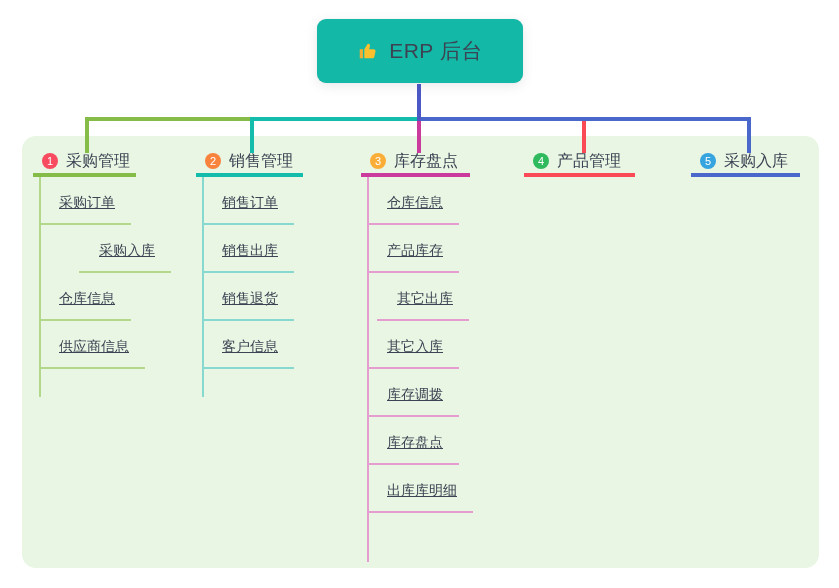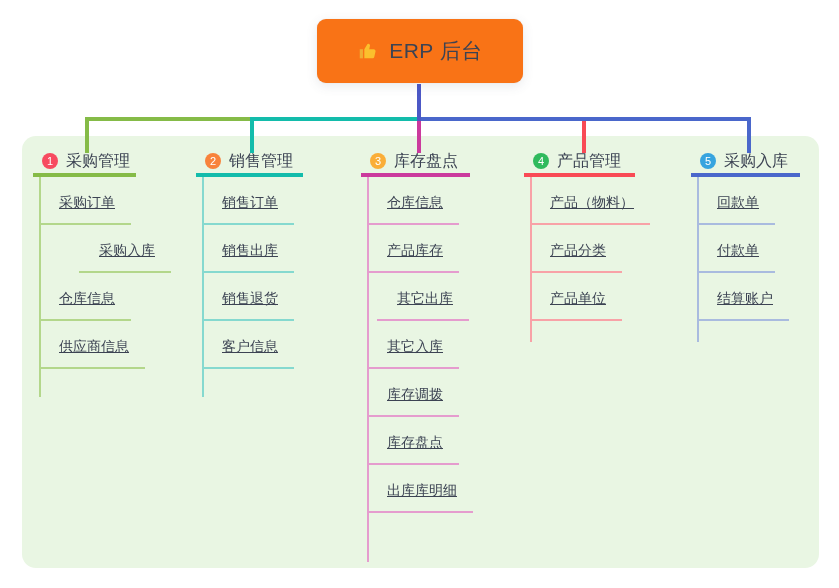--- a/index.html
+++ b/index.html
@@ -8,21 +8,21 @@
     font-family:"Liberation Sans","DejaVu Sans",sans-serif;
     color:#3c4353;
   }
   .panel{
     position:absolute;left:22px;top:136px;width:797px;height:432px;
     background:#e9f6e3;border-radius:14px;
   }
   .connectors{position:absolute;left:0;top:0;pointer-events:none;}
   .root-card{
     position:absolute;left:317px;top:19px;width:206px;height:64px;
-    background:#f97316;border-radius:9px;
+    background:#14b8a6;border-radius:9px;
     box-shadow:0 3px 12px rgba(70,80,100,.12), 0 0 1px rgba(70,80,100,.18);
     display:flex;align-items:center;justify-content:center;gap:10px;
   }
   .root-title{font-size:21px;letter-spacing:.5px;}
   .thumb-icon{display:inline-flex;}
   .branch{position:absolute;top:149px;}
   .branch-header{
     display:flex;align-items:center;gap:8px;
     height:24px;padding-bottom:0;border-bottom:4px solid #999;
   }
@@ -142,44 +142,20 @@
         <span class="child-label" style="border-bottom-color: rgb(229, 156, 206);">出库库明细</span>
       </div>
   </div>
 </div>
 
 <div class="branch b4">
   <div class="branch-header" style="border-bottom-color: rgb(249, 74, 85);">
     <span class="badge" style="background: rgb(47, 186, 93);">4</span>
     <span class="branch-title">产品管理</span>
   </div>
-  <div class="children">
-    <div class="vline" style="background: rgb(248, 162, 167);"></div>
-    <div class="child">
-        <span class="child-label" style="border-bottom-color: rgb(248, 162, 167);">产品（物料）</span>
-      </div>
-    <div class="child">
-        <span class="child-label" style="border-bottom-color: rgb(248, 162, 167);">产品分类</span>
-      </div>
-    <div class="child">
-        <span class="child-label" style="border-bottom-color: rgb(248, 162, 167);">产品单位</span>
-      </div>
-  </div>
 </div>
 
 <div class="branch b5">
   <div class="branch-header" style="border-bottom-color: rgb(74, 103, 203);">
     <span class="badge" style="background: rgb(54, 164, 223);">5</span>
     <span class="branch-title">采购入库</span>
   </div>
-  <div class="children">
-    <div class="vline" style="background: rgb(169, 187, 223);"></div>
-    <div class="child">
-        <span class="child-label" style="border-bottom-color: rgb(169, 187, 223);">回款单</span>
-      </div>
-    <div class="child">
-        <span class="child-label" style="border-bottom-color: rgb(169, 187, 223);">付款单</span>
-      </div>
-    <div class="child">
-        <span class="child-label" style="border-bottom-color: rgb(169, 187, 223);">结算账户</span>
-      </div>
-  </div>
 </div>
 
 </body></html>

